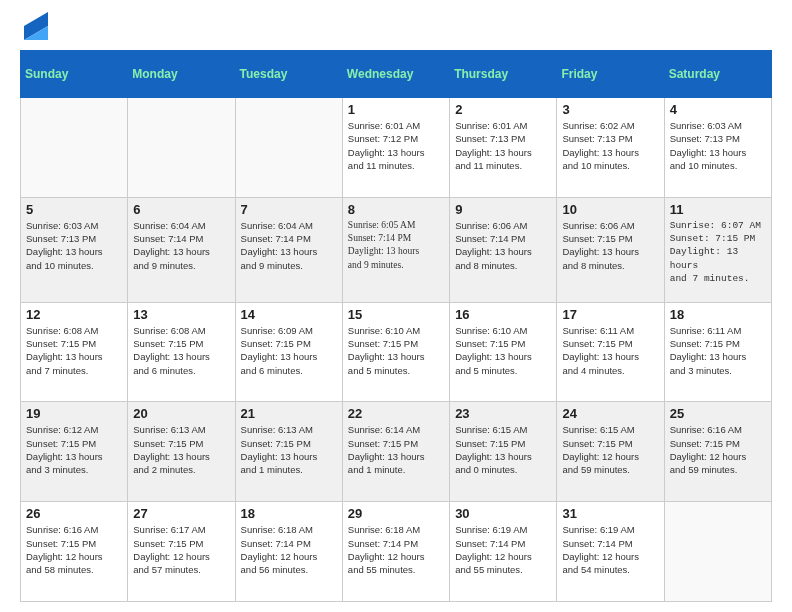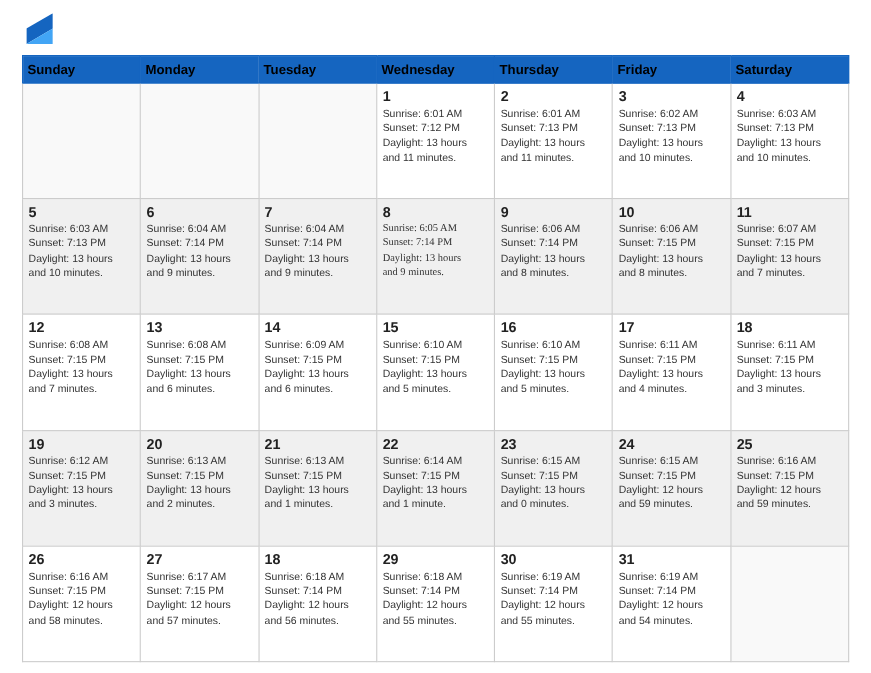--- a/index.html
+++ b/index.html
@@ -64,24 +64,24 @@
     }
     .calendar {
       flex: 1;
       border: 1px solid #ccc;
       border-collapse: collapse;
       width: 100%;
       table-layout: fixed;
     }
     .calendar th {
       background: #1565c0;
-      color: #000000;
+      color: #86efac;
       font-size: 12px;
       font-weight: bold;
-      padding: 5px 4px;
+      padding: 16px 4px;
       text-align: left;
       border: 1px solid #1565c0;
     }
     .calendar td {
       border: 1px solid #ccc;
       vertical-align: top;
       padding: 4px 5px;
       font-size: 10px;
       color: #333;
       height: 88px;
@@ -209,21 +209,21 @@
           </td>
           <td>
             <div class="day-number">10</div>
             <div class="day-info" style="white-space: pre-line;">Sunrise: 6:06 AM
 Sunset: 7:15 PM
 Daylight: 13 hours
 and 8 minutes.</div>
           </td>
           <td>
             <div class="day-number">11</div>
-            <div class="day-info" style="white-space: pre-line;">Sunrise: 6:07 AM
+            <div class="day-info" style="white-space: pre-line; font-family: Liberation Mono, monospace;">Sunrise: 6:07 AM
 Sunset: 7:15 PM
 Daylight: 13 hours
 and 7 minutes.</div>
           </td>
         </tr>
         <tr>
           <td>
             <div class="day-number">12</div>
             <div class="day-info" style="white-space: pre-line;">Sunrise: 6:08 AM
 Sunset: 7:15 PM

